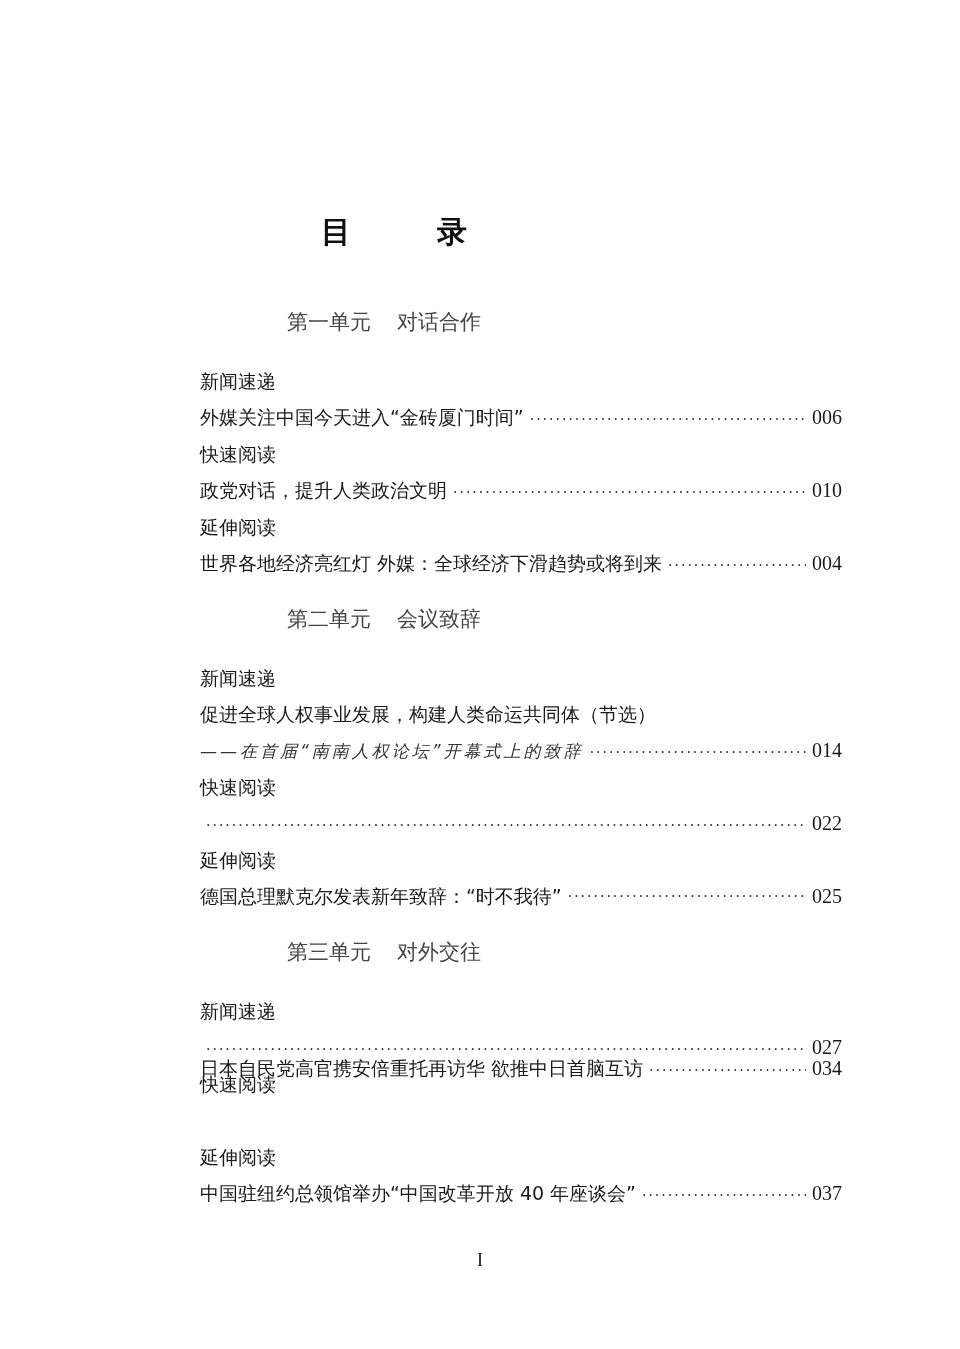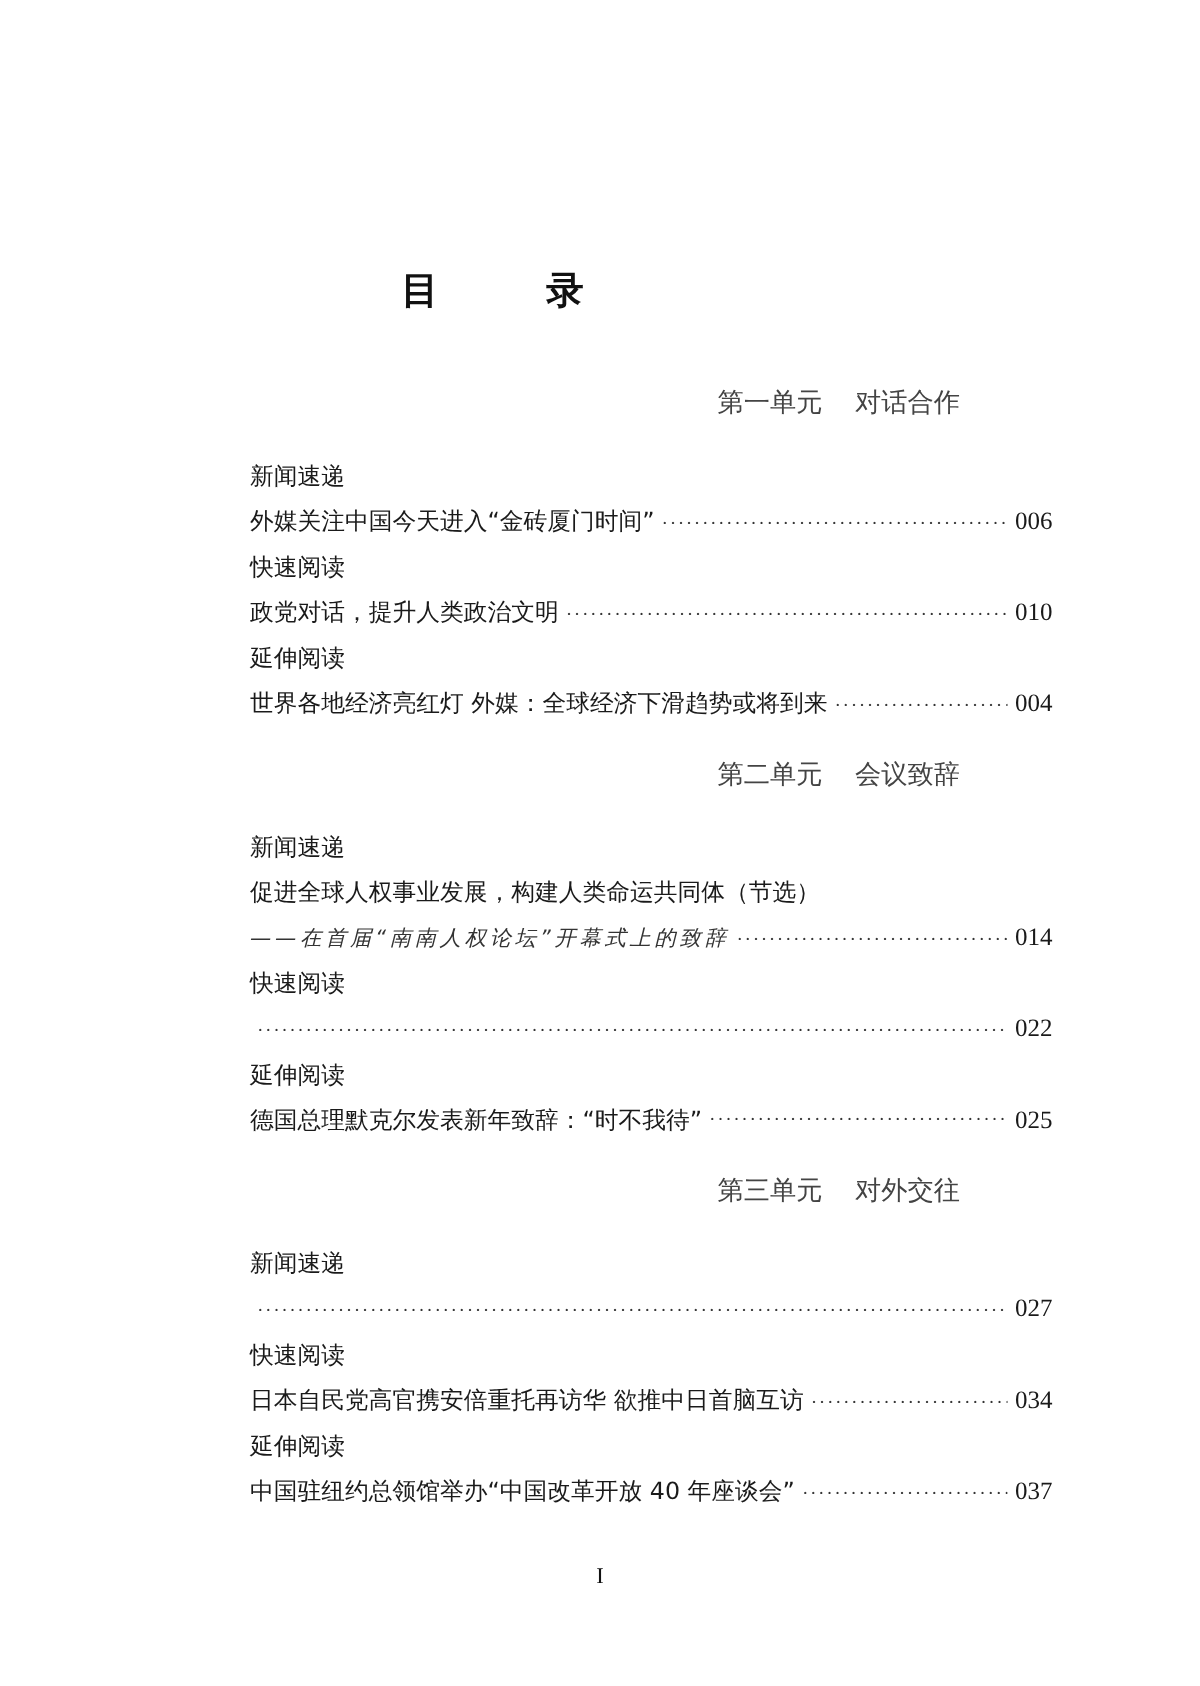--- a/index.html
+++ b/index.html
@@ -3,21 +3,21 @@
 <meta charset="utf-8">
 <style>
   html, body { margin: 0; padding: 0; background: #ffffff; }
   body { width: 960px; height: 1349px; position: relative; overflow: hidden; color: #1a1a1a; }
   .page-title {
     position: absolute; left: 0; width: 788px; top: 212px; text-align: center;
     font-family: "DejaVu Serif", serif; font-weight: bold; font-size: 30px; letter-spacing: 28px;
     text-indent: 28px; color: #111;
   }
   .unit-heading {
-    position: absolute; left: 0; width: 768px; text-align: right;
+    position: absolute; left: 0; width: 768px; text-align: center;
     font-family: "DejaVu Sans", sans-serif; font-size: 21px; color: #444; font-weight: 300;
   }
   .unit-heading .gap { display: inline-block; width: 26px; }
   .toc-line {
     position: absolute; left: 200px; width: 642px; height: 30px;
     font-family: "DejaVu Sans", sans-serif; font-size: 19px; line-height: 30px; color: #1a1a1a;
   }
   .category { font-size: 19px; }
   .entry { display: flex; align-items: baseline; }
   .entry .title { white-space: nowrap; }
@@ -88,21 +88,21 @@
 
 <div class="unit-heading" style="top:938px;">
   <span>第三单元</span><span class="gap"></span><span>对外交往</span>
 </div>
 <div class="toc-line category" style="top:996px;">新闻速递</div>
 <div class="toc-line entry" style="top:1032px;">
   <span class="leader"></span>
   <span class="page">027</span>
 </div>
 <div class="toc-line category" style="top:1069px;">快速阅读</div>
-<div class="toc-line entry" style="top:1105px;">
+<div class="toc-line entry" style="top:1053px;">
   <span class="title">日本自民党高官携安倍重托再访华 欲推中日首脑互访</span>
   <span class="leader"></span>
   <span class="page">034</span>
 </div>
 <div class="toc-line category" style="top:1142px;">延伸阅读</div>
 <div class="toc-line entry" style="top:1178px;">
   <span class="title">中国驻纽约总领馆举办“中国改革开放 40 年座谈会”</span>
   <span class="leader"></span>
   <span class="page">037</span>
 </div>

